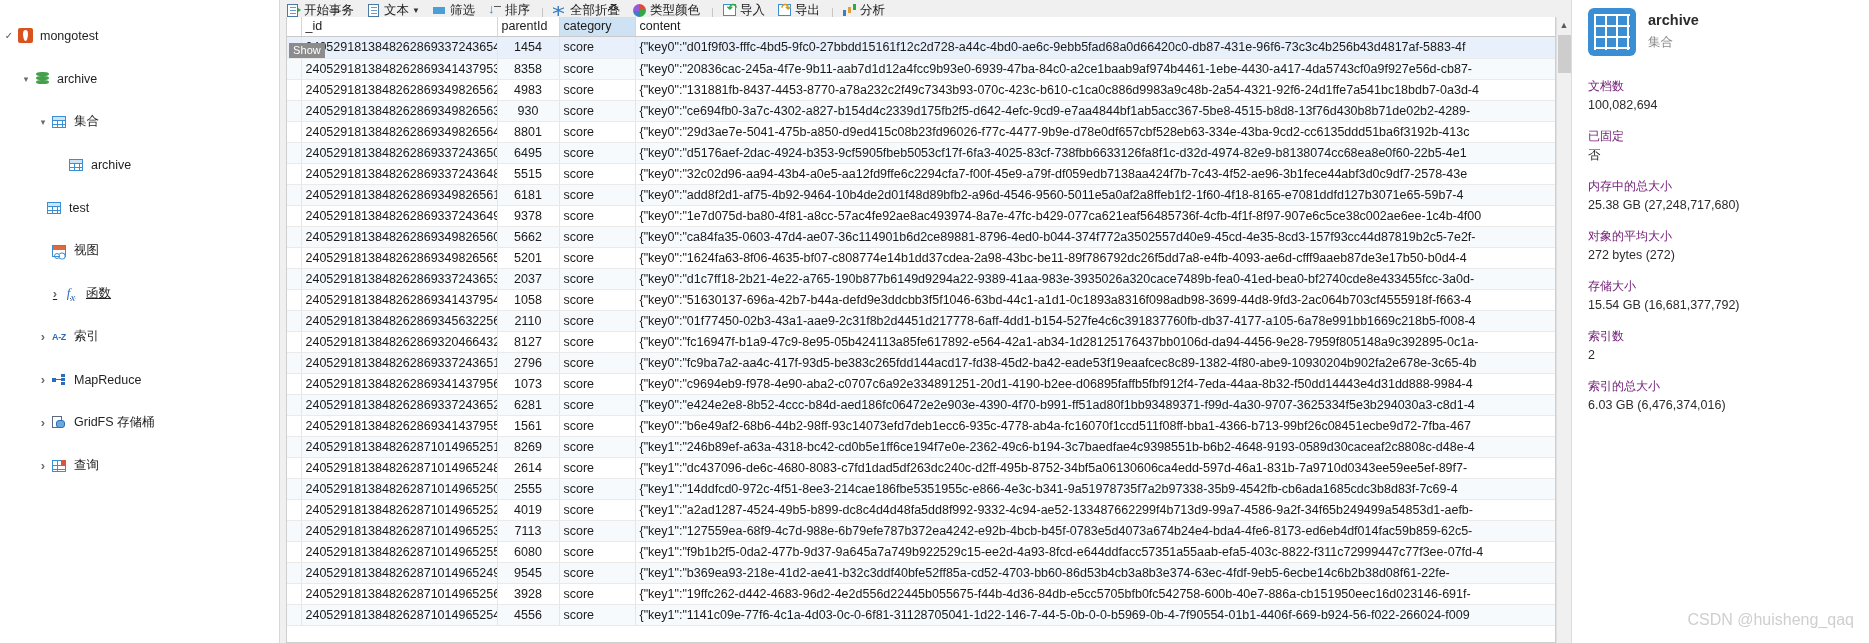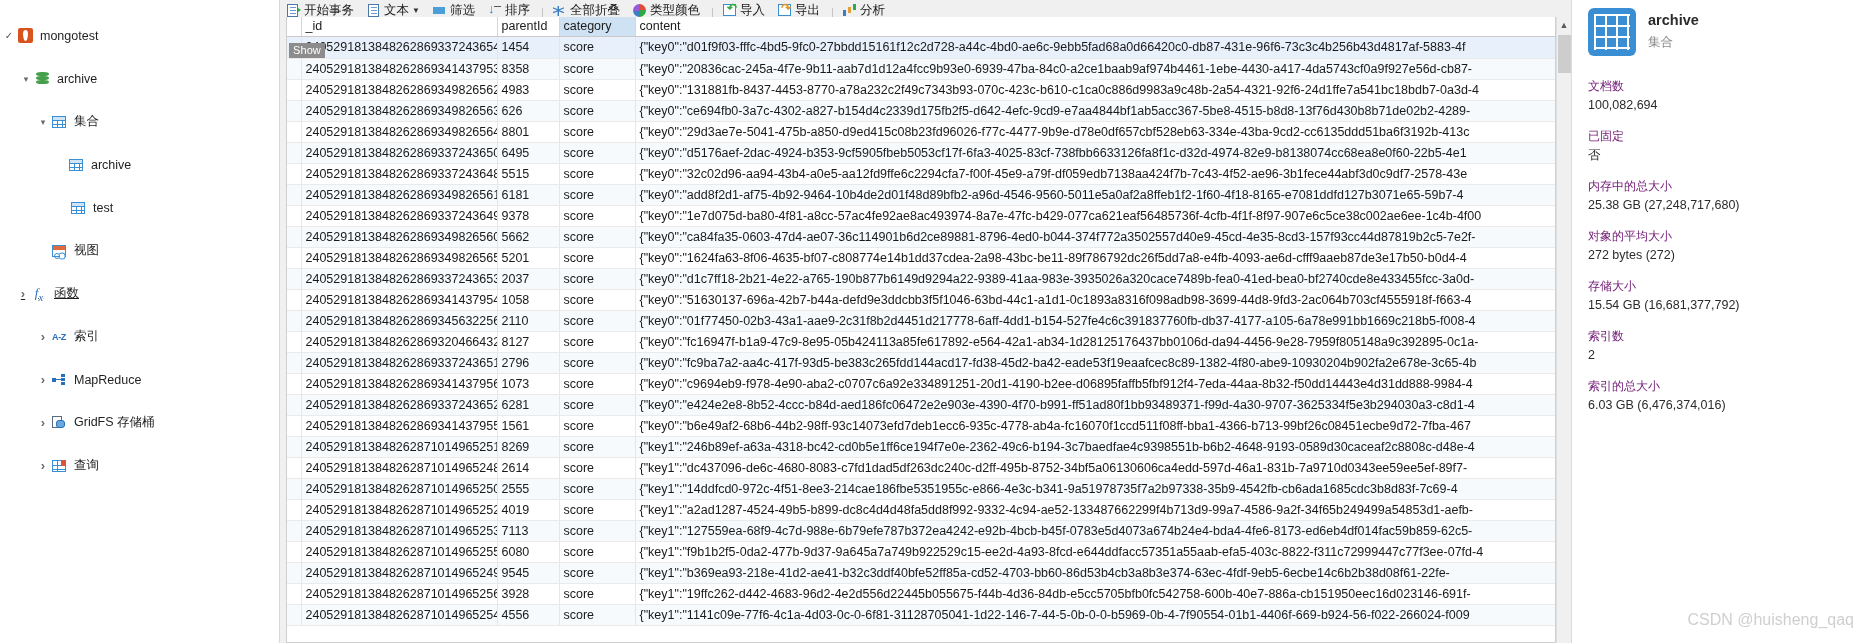--- a/index.html
+++ b/index.html
@@ -252,21 +252,21 @@
     white-space: nowrap;
     overflow: hidden;
     color: #1a1a1a;
   }
   table.grid tr.alt td { background: #f7fafd; }
   table.grid tr.sel td { background: #e8f1fb; }
   td.c-marker { width: 14px; padding: 0; border-right: 1px solid #d6d6d6;
     background: #fff; text-align: center; }
   th.c-marker { width: 14px; padding: 0; background:#fff; }
   td.c-id { width: 196px; }
-  td.c-parent { width: 62px; text-align: left; padding-right: 6px; }
+  td.c-parent { width: 62px; text-align: center; padding-right: 6px; }
   td.c-cat { width: 76px; }
   td.c-content { width: 1452px; }
   th.c-id { width: 196px; }
   th.c-parent { width: 62px; }
   th.c-cat { width: 76px; }
   th.c-content { width: 1452px; }
   .row-arrow { color:#111; font-size:9px; line-height:21px; }
 
   .show-chip {
     position: absolute;
@@ -379,35 +379,35 @@
           </span>
           <span class="lbl">集合</span>
         </div>
         <div class="tree-row" style="padding-left: 53px;">
           <span class="twisty blank"></span>
           <span class="ico">
             <span class="ico-grid hdr"></span>
           </span>
           <span class="lbl">archive</span>
         </div>
-        <div class="tree-row" style="padding-left: 55px;">
+        <div class="tree-row" style="padding-left: 31px;">
           <span class="twisty blank"></span>
           <span class="ico">
             <span class="ico-grid hdr"></span>
           </span>
           <span class="lbl">test</span>
         </div>
         <div class="tree-row" style="padding-left: 36px;">
           <span class="twisty blank"></span>
           <span class="ico">
             <span class="ico-view"></span>
           </span>
           <span class="lbl">视图</span>
         </div>
-        <div class="tree-row" style="padding-left: 16px; text-decoration: underline;">
+        <div class="tree-row" style="padding-left: 48px; text-decoration: underline;">
           <span class="twisty closed"></span>
           <span class="ico">
             <span class="ico-fx">f<sub>x</sub></span>
           </span>
           <span class="lbl">函数</span>
         </div>
         <div class="tree-row" style="padding-left: 36px;">
           <span class="twisty closed"></span>
           <span class="ico">
             <span class="ico-az">A-Z</span>
@@ -544,21 +544,21 @@
                 <tr>
                   <td class="c-marker"></td>
                   <td class="c-id">2405291813848262869349826562</td>
                   <td class="c-parent">4983</td>
                   <td class="c-cat">score</td>
                   <td class="c-content">{"key0":"131881fb-8437-4453-8770-a78a232c2f49c7343b93-070c-423c-b610-c1ca0c886d9983a9c48b-2a54-4321-92f6-24d1ffe7a541bc18bdb7-0a3d-4</td>
                 </tr>
                 <tr class="alt">
                   <td class="c-marker"></td>
                   <td class="c-id">2405291813848262869349826563</td>
-                  <td class="c-parent">626</td>
+                  <td class="c-parent">930</td>
                   <td class="c-cat">score</td>
                   <td class="c-content">{"key0":"ce694fb0-3a7c-4302-a827-b154d4c2339d175fb2f5-d642-4efc-9cd9-e7aa4844bf1ab5acc367-5be8-4515-b8d8-13f76d430b8b71de02b2-4289-</td>
                 </tr>
                 <tr>
                   <td class="c-marker"></td>
                   <td class="c-id">2405291813848262869349826564</td>
                   <td class="c-parent">8801</td>
                   <td class="c-cat">score</td>
                   <td class="c-content">{"key0":"29d3ae7e-5041-475b-a850-d9ed415c08b23fd96026-f77c-4477-9b9e-d78e0df657cbf528eb63-334e-43ba-9cd2-cc6135ddd51ba6f3192b-413c</td>
                 </tr>

